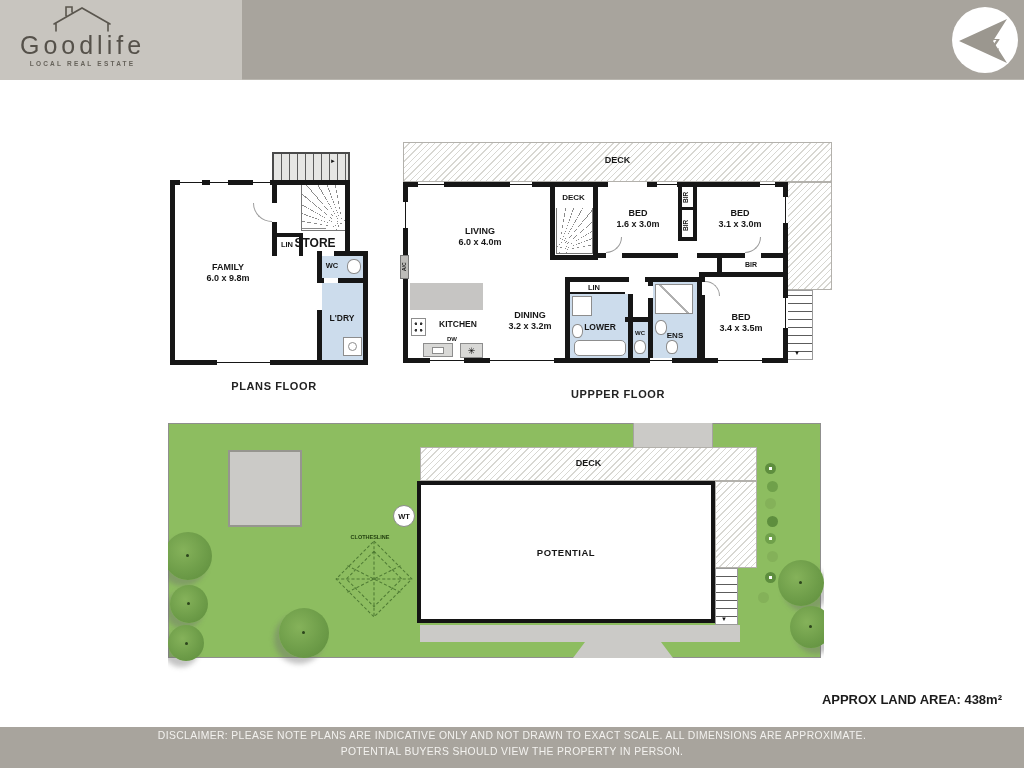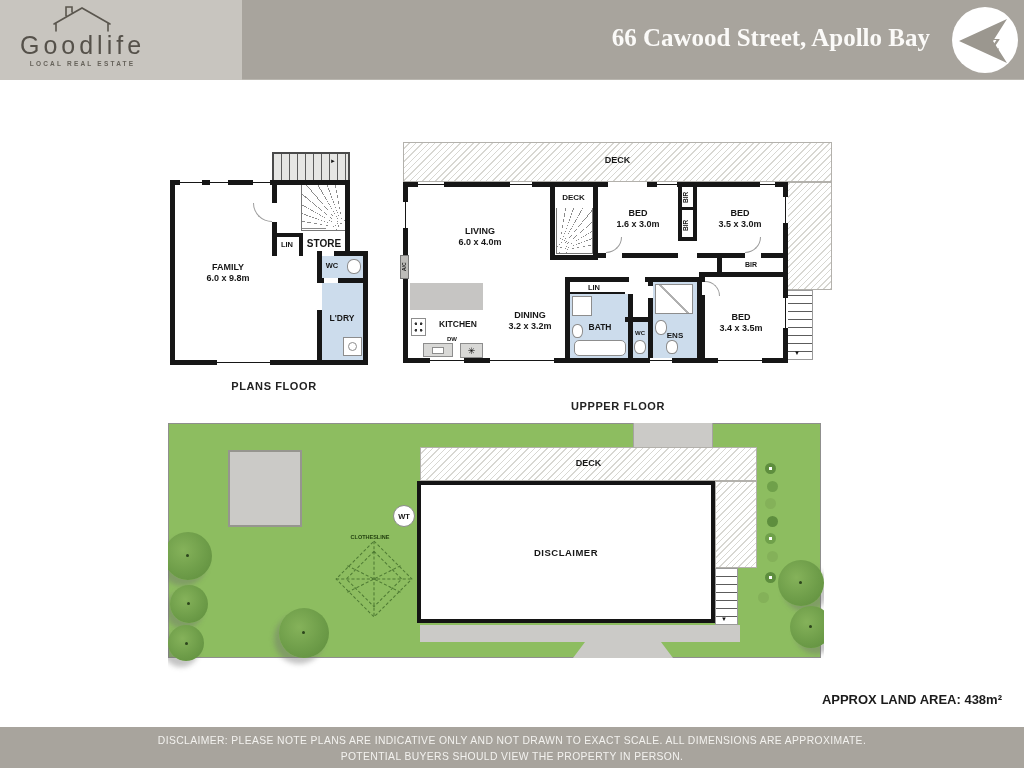--- a/index.html
+++ b/index.html
@@ -39,34 +39,33 @@
   .gray{position:absolute;background:#cbcac7;border:1px solid #a5a4a0}
   .tree{position:absolute;border-radius:50%;background:radial-gradient(circle at 40% 38%,#85b25a 0%,#6e9d49 55%,#5d8c3c 100%);box-shadow:-5px 6px 5px rgba(110,110,110,.4)}
   .tree b{position:absolute;left:46%;top:46%;width:3px;height:3px;border-radius:50%;background:#2c451c}
   .bush{position:absolute;width:11px;height:11px;border-radius:50%}
   #residence{left:249px;top:61px;width:298px;height:142px;background:#fff;border:4px solid #141414;display:flex;align-items:center;justify-content:center;font-weight:700;font-size:9.5px;letter-spacing:.5px;color:#161616}
   #wt{left:225px;top:85px;width:22px;height:22px;background:#fff;border:1px solid #8a8a8a;border-radius:50%;text-align:center;line-height:22px;font-size:7.5px;font-weight:700;color:#161616}
   #land-area{right:22px;top:692px;font-size:13px;font-weight:700;color:#1b1b1b}
   
   #footer{left:0;top:727px;width:1024px;height:41px;background:#a8a49d;color:#f3f2ef;text-align:center}
   #footer .fl{font-size:11px;line-height:16px;letter-spacing:.4px;transform:scaleX(.94)}
-  #footer .pad{padding-top:5px}
+  #footer .pad{}
 </style>
 </head>
 <body>
 
 <div class="abs" id="hdr">
   <div class="abs" id="hdr-left">
     <svg class="abs" style="left:52px;top:5px" width="60" height="28" viewBox="0 0 60 28">
       <path d="M4 26 V18 M2 19 L30 3 L58 19 M56 18 V26 M14 11 V2 H20 V7" fill="none" stroke="#5a564e" stroke-width="1.6" stroke-linecap="round"></path>
     </svg>
     <div class="abs" id="brand-name">Goodlife</div>
     <div class="abs" id="brand-tag">LOCAL REAL ESTATE</div>
   </div>
-  <div class="abs" id="addr">66 Cawood Street, Apollo Bay</div>
   <div class="abs" id="compass">
     <svg width="66" height="66" viewBox="0 0 66 66">
       <polygon points="7,34 55,12 41,34 55,56" fill="#9b978f"></polygon>
       <text x="37" y="45" font-size="28" font-style="italic" font-family="Liberation Serif, serif" fill="#9b978f">z</text>
     </svg>
   </div>
 </div>
 
 <div class="abs" id="lower" style="left:168px;top:150px;width:212px;height:252px">
 
@@ -102,21 +101,21 @@
   <i class="w" style="left:149px;top:160px;width:5px;height:50px"></i>
   <i class="fix" style="left:175px;top:187px;width:19px;height:19px">
       <b style="position:absolute;left:4px;top:4px;width:9px;height:9px;border:1px solid #8d8d8d;border-radius:50%;display:block"></b>
     </i>
 
   <div class="rl" style="left:20px;top:112px;width:80px">
     <span>FAMILY</span>
     <span>6.0 x 9.8m</span>
   </div>
   <div class="rl" style="left:104px;top:89px;width:30px;font-size:7.5px">LIN</div>
-  <div class="rl" style="left:133px;top:88px;width:46px;font-size:10px">STORE</div>
+  <div class="rl" style="left:124px;top:88px;width:46px;font-size:12px">STORE</div>
   <div class="rl" style="left:149px;top:110px;width:30px;font-size:7.5px">WC</div>
   <div class="rl" style="left:153px;top:163px;width:42px;font-size:8.5px">L'DRY</div>
   <div class="t" style="left:0;top:230px;width:212px">PLANS FLOOR</div>
 </div>
 
 <div class="abs" id="upper" style="left:400px;top:140px;width:436px;height:262px">
 
   <div class="hatch" style="left:3px;top:2px;width:429px;height:40px"></div>
   <div class="rl" style="left:3px;top:15px;width:429px;font-size:9px">DECK</div>
   <div class="hatch" style="left:383px;top:42px;width:49px;height:108px"></div>
@@ -164,37 +163,37 @@
   <i class="w" style="left:299px;top:132px;width:18px;height:5px"></i>
   <i class="w" style="left:299px;top:137px;width:6px;height:81px"></i>
   <i class="gap" style="left:299px;top:141px;width:6px;height:14px"></i>
   <i class="arc" style="left:305px;top:141px;width:15px;height:15px;border-left:none;border-bottom:none;border-radius:0 100% 0 0"></i>
   <div class="rl" style="left:198px;top:68px;width:80px">
     <span>BED</span>
     <span>1.6 x 3.0m</span>
   </div>
   <div class="rl" style="left:300px;top:68px;width:80px">
     <span>BED</span>
-    <span>3.5 x 3.0m</span>
+    <span>3.1 x 3.0m</span>
   </div>
   <div class="rl" style="left:305px;top:172px;width:72px">
     <span>BED</span>
     <span>3.4 x 3.5m</span>
   </div>
 
   <i class="w" style="left:165px;top:137px;width:140px;height:5px"></i>
   <i class="gap" style="left:229px;top:137px;width:16px;height:5px"></i>
   <i class="w" style="left:165px;top:137px;width:5px;height:86px"></i>
   <div class="rl" style="left:168px;top:142px;width:52px;font-size:7.5px">LIN</div>
   <i class="w" style="left:170px;top:152px;width:55px;height:2px"></i>
   <div class="blue" style="left:170px;top:154px;width:58px;height:64px"></div>
   <i class="fix" style="left:172px;top:156px;width:20px;height:20px"></i>
   <i class="fix" style="left:172px;top:184px;width:11px;height:14px;border-radius:45%"></i>
   <i class="fix" style="left:174px;top:200px;width:52px;height:16px;border-radius:5px"></i>
-  <div class="rl" style="left:172px;top:182px;width:56px;font-size:8.5px">BATH</div>
+  <div class="rl" style="left:172px;top:182px;width:56px;font-size:8.5px">LOWER</div>
   <i class="w" style="left:228px;top:154px;width:5px;height:64px"></i>
   <i class="w" style="left:225px;top:177px;width:28px;height:5px"></i>
   <div class="blue" style="left:233px;top:182px;width:15px;height:36px"></div>
   <div class="rl" style="left:227px;top:188px;width:26px;font-size:6px">WC</div>
   <i class="fix" style="left:234px;top:200px;width:12px;height:14px;border-radius:45%"></i>
   <i class="w" style="left:248px;top:142px;width:5px;height:76px"></i>
   <i class="gap" style="left:248px;top:146px;width:5px;height:12px"></i>
   <div class="blue" style="left:253px;top:142px;width:44px;height:76px"></div>
   <i class="fix" style="left:255px;top:144px;width:38px;height:30px;background:linear-gradient(45deg,transparent 47%,#b0b0b0 47%,#b0b0b0 53%,transparent 53%),#fff"></i>
   <i class="fix" style="left:255px;top:180px;width:12px;height:15px;border-radius:45%"></i>
@@ -215,35 +214,35 @@
   <div class="vlab" style="left:1px;top:116px;height:22px;font-size:5px">A/C</div>
 
   <div class="rl" style="left:40px;top:86px;width:80px">
     <span>LIVING</span>
     <span>6.0 x 4.0m</span>
   </div>
   <div class="rl" style="left:95px;top:170px;width:70px">
     <span>DINING</span>
     <span>3.2 x 3.2m</span>
   </div>
-  <div class="t" style="left:0;top:260px;width:436px">UPPPER FLOOR</div>
+  <div class="t" style="left:0;top:248px;width:436px">UPPPER FLOOR</div>
 </div>
 
 <div class="abs" id="site">
   <div class="abs" id="lawn"></div>
   <div class="gray" style="left:465px;top:3px;width:80px;height:25px;border-top:none"></div>
   <div class="gray" style="left:60px;top:30px;width:74px;height:77px;border:2px solid #96958f"></div>
 
   <div class="hatch" style="left:252px;top:27px;width:337px;height:34px"></div>
   <div class="hatch" style="left:547px;top:61px;width:42px;height:87px"></div>
   <div class="stair tread-h" style="left:547px;top:148px;width:23px;height:57px"></div>
   <span class="ar" style="left:553px;top:196px">▼</span>
   <div class="rl" style="left:252px;top:38px;width:337px;font-size:9px">DECK</div>
   <div class="abs" id="residence">
-      <span>DISCLAIMER</span>
+      <span>POTENTIAL</span>
     </div>
   <div class="gray" style="left:252px;top:205px;width:320px;height:17px;border:none"></div>
   <div class="abs" style="left:405px;top:222px;width:100px;height:16px;background:#cbcac7;clip-path:polygon(12% 0,88% 0,100% 100%,0 100%)"></div>
 
   <div class="abs" id="wt">WT</div>
   <div class="rl" style="left:172px;top:112px;width:60px;font-size:5.5px;color:#23400f">CLOTHESLINE</div>
   <svg class="abs" style="left:165px;top:118px" width="82" height="82" viewBox="0 0 80 80">
     <g stroke="#4e7a33" stroke-width="1" stroke-dasharray="3,2" fill="none">
       <path d="M40 3 L77 40 L40 77 L3 40 Z"></path>
       <path d="M40 13 L67 40 L40 67 L13 40 Z"></path>

